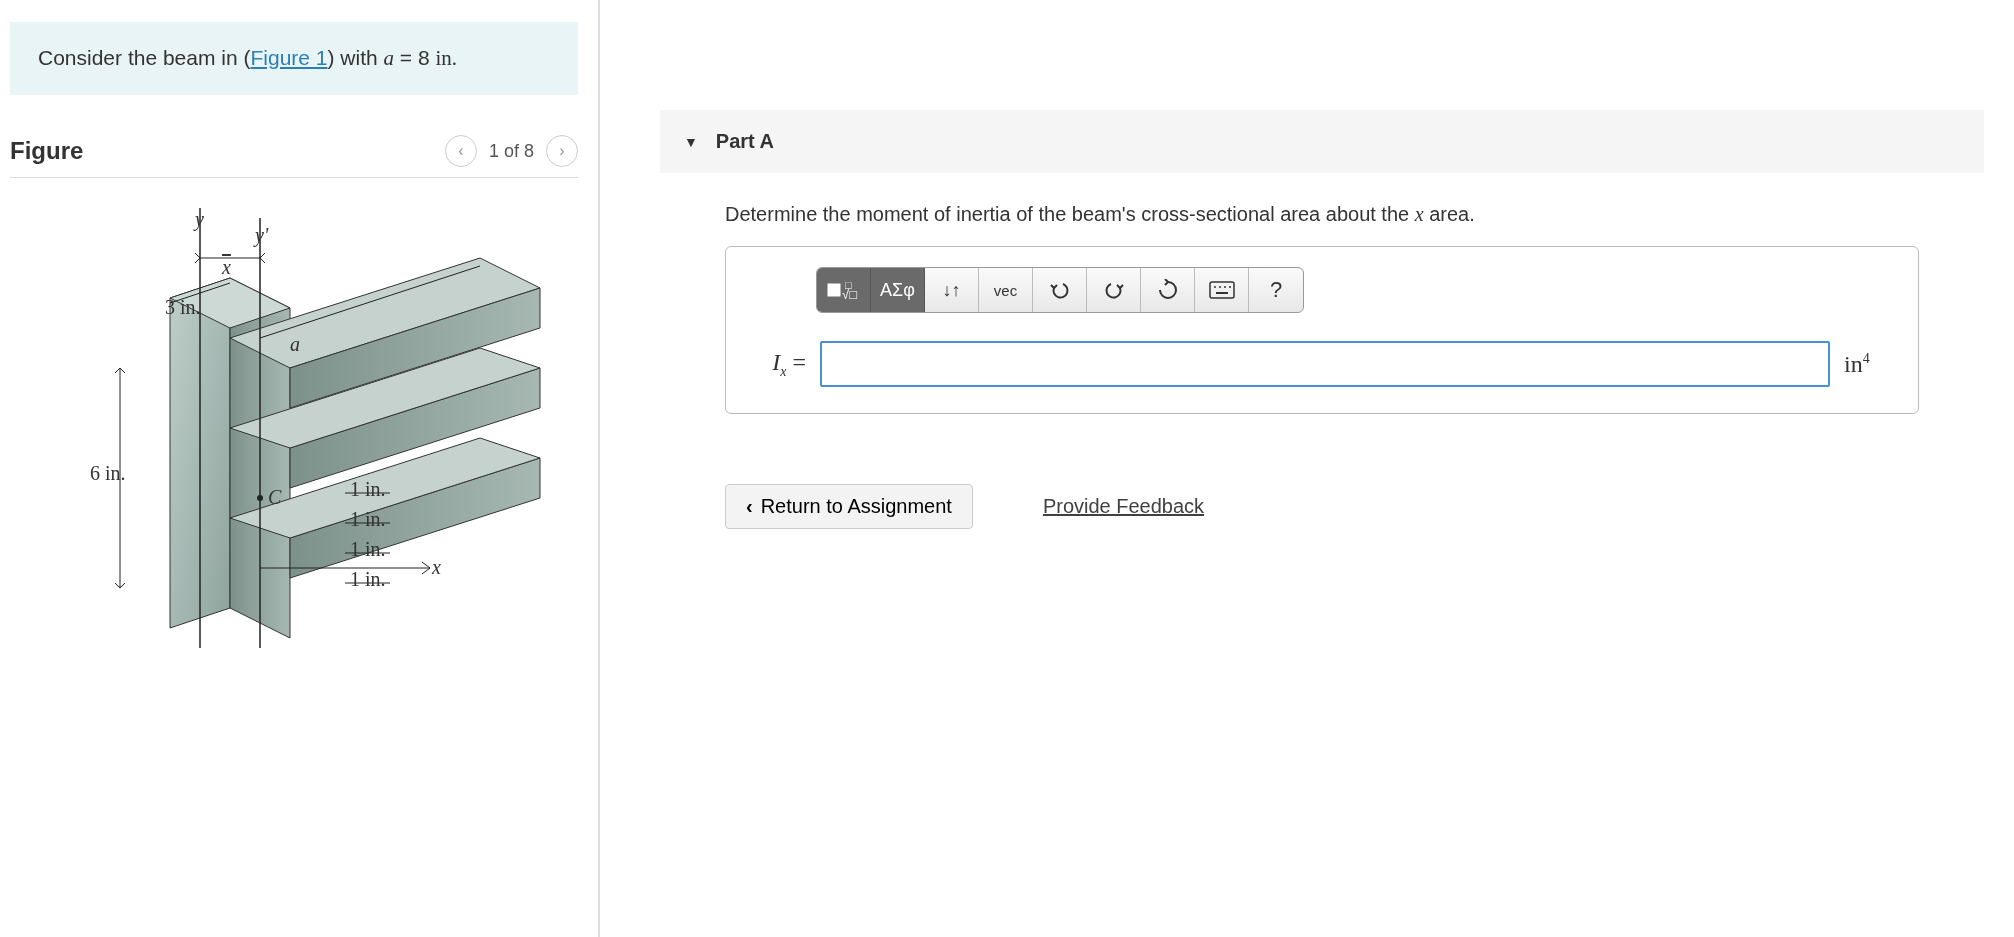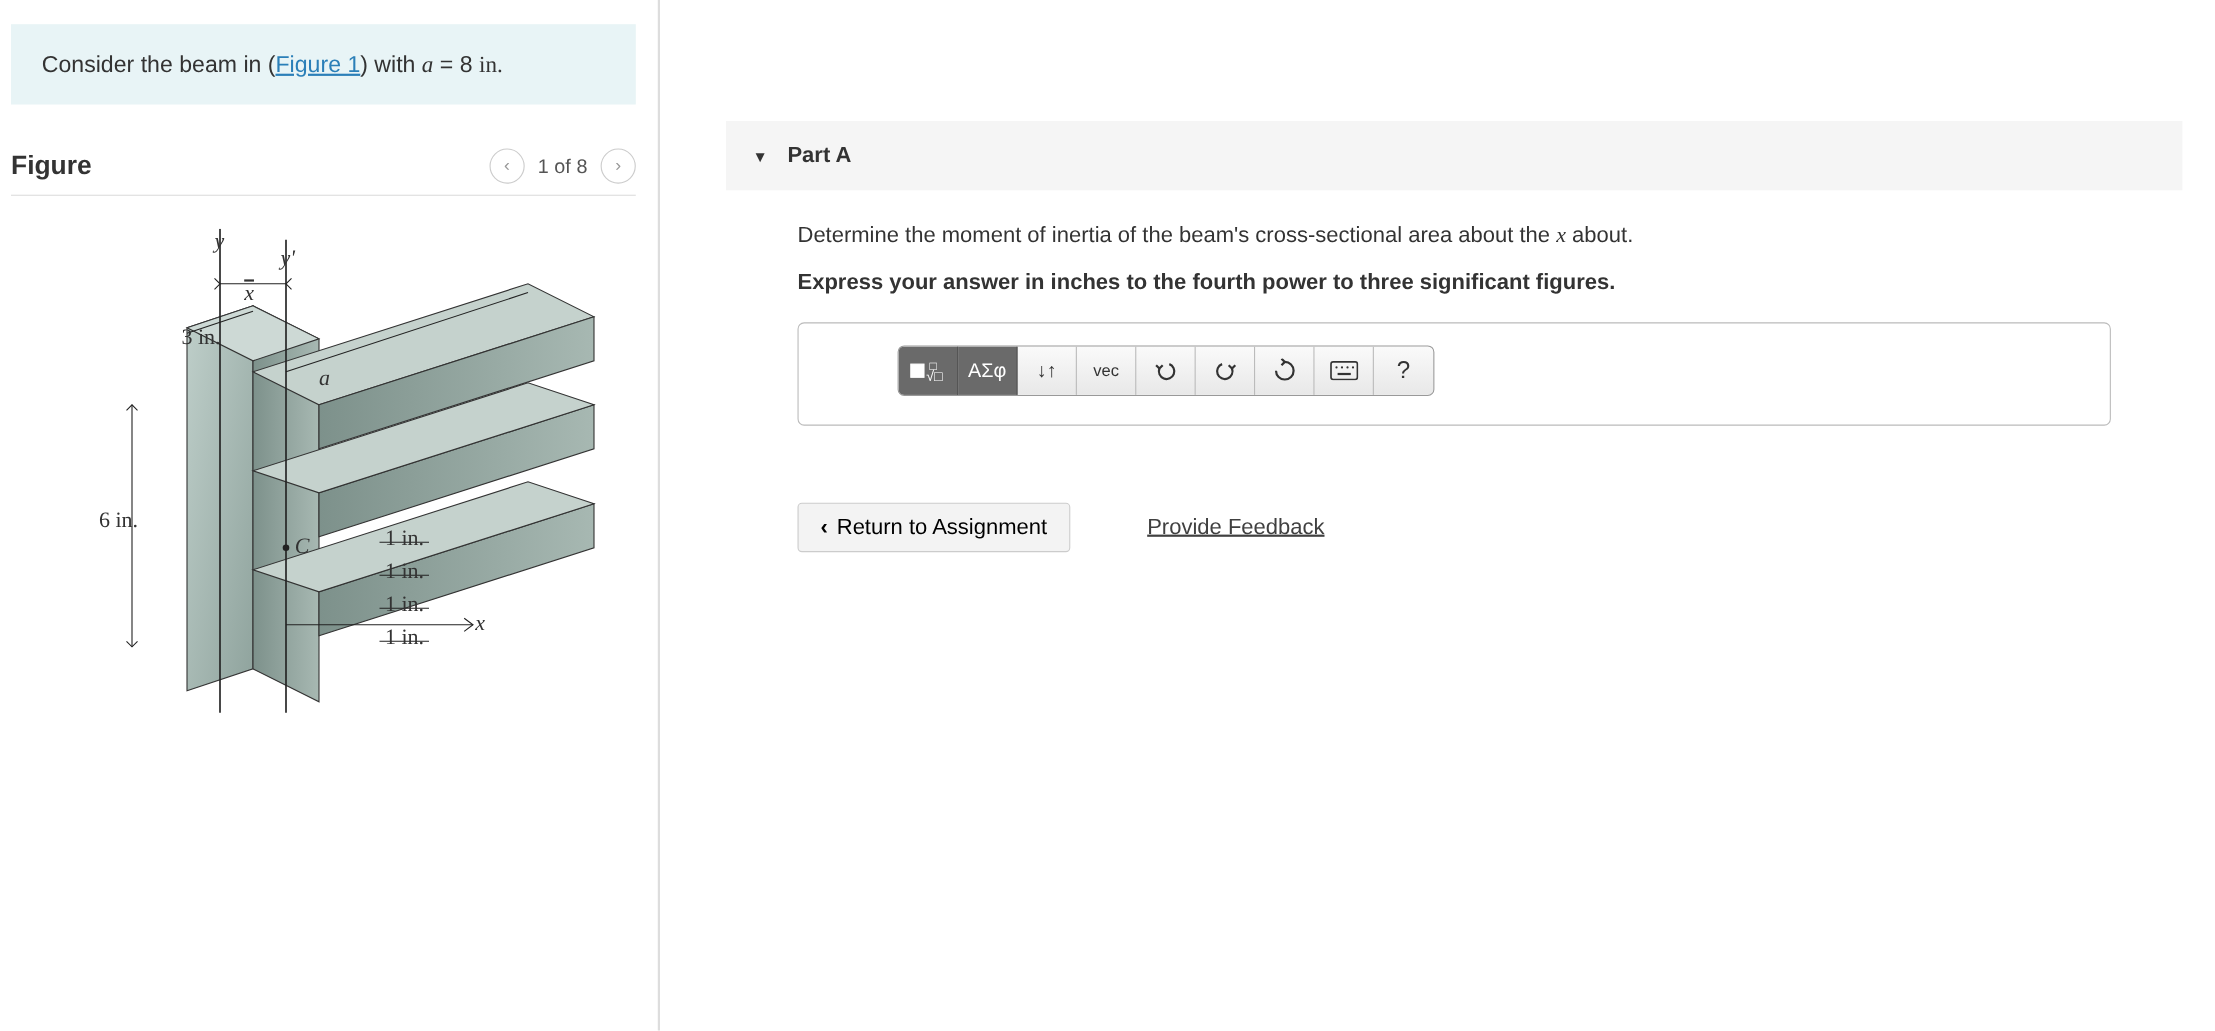--- a/index.html
+++ b/index.html
@@ -136,23 +136,22 @@
   </div>
 
   <div class="right-pane">
     <div class="part-header">
       <span class="arrow">▼</span>
       <span class="part-title">Part A</span>
     </div>
 
     <div class="part-body">
       <div class="prompt-line">
-        <span>Determine the moment of inertia of the beam's cross-sectional area about the </span><span class="xi">x</span><span> about.</span>
-      </div>
-      <div class="instr">Express your answer in inches to the fourth power to three significant figures.</div>
+        <span>Determine the moment of inertia of the beam's cross-sectional area about the </span><span class="xi">x</span><span> area.</span>
+      </div>
 
       <div class="answer-box">
         <div class="toolbar">
           <div class="tb dark" title="templates">
             <svg width="34" height="24" viewBox="0 0 34 24">
                 <rect x="1" y="6" width="12" height="12" fill="#fff" stroke="#fff"></rect>
                 <text x="18" y="11" font-size="11" fill="#fff">□</text>
                 <text x="15" y="21" font-size="13" fill="#fff">√□</text>
               </svg>
           </div>
@@ -183,20 +182,29 @@
                 <circle cx="6" cy="6" r="1" fill="#333"></circle>
                 <circle cx="11" cy="6" r="1" fill="#333"></circle>
                 <circle cx="16" cy="6" r="1" fill="#333"></circle>
                 <circle cx="21" cy="6" r="1" fill="#333"></circle>
                 <rect x="7" y="11" width="12" height="2" fill="#333"></rect>
               </svg>
           </div>
           <div class="tb" style="font-size:22px">?</div>
         </div>
 
+        <div class="answer-row">
+          <div class="ix-label">
+            <span>I</span><sub>x</sub><span style="font-style:normal"> = </span>
+          </div>
+          <input class="answer-input" type="text" value="" style="">
+          <div class="unit">
+            <span>in</span><sup>4</sup>
+          </div>
+        </div>
       </div>
 
 
       <div class="bottom-row">
         <button class="return-btn">
           <span style="font-weight:bold">‹</span>
           <span>Return to Assignment</span>
         </button>
         <a class="feedback">Provide Feedback</a>
       </div>

